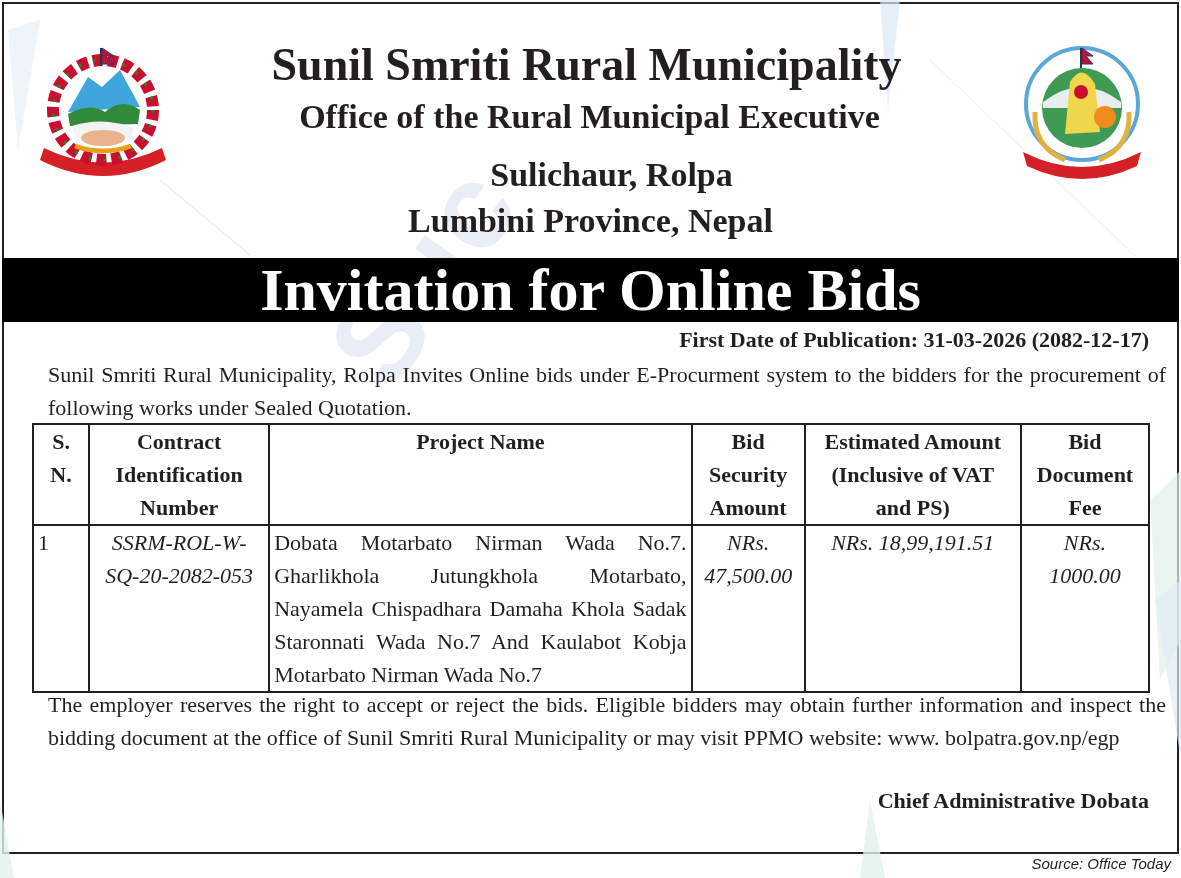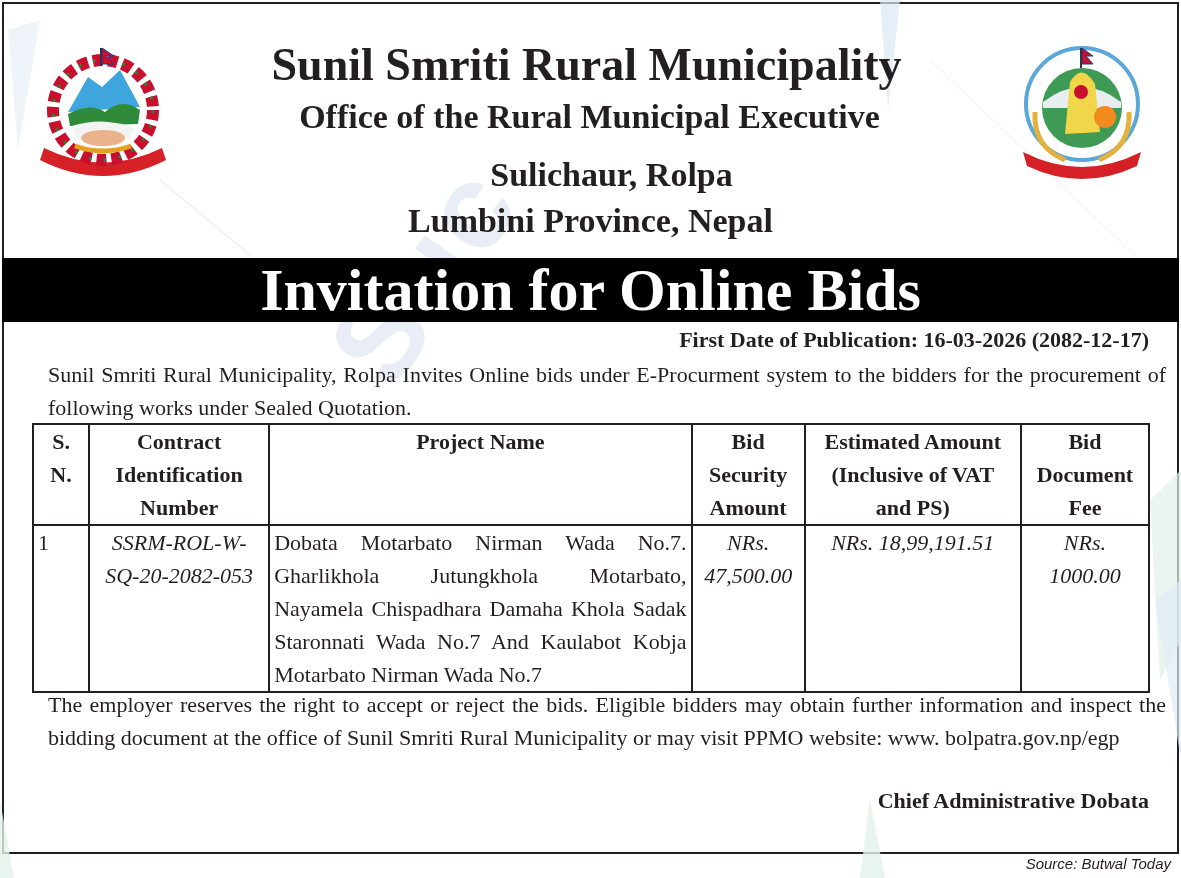--- a/index.html
+++ b/index.html
@@ -83,21 +83,21 @@
 
 <div class="h1 t1">Sunil Smriti Rural Municipality</div>
 <div class="h1 t2">Office of the Rural Municipal Executive</div>
 <div class="h1 t3">Sulichaur, Rolpa</div>
 <div class="h1 t4">Lumbini Province, Nepal</div>
 
 <div class="banner">
   <div class="banner-title">Invitation for Online Bids</div>
 </div>
 
-<div class="pubdate">First Date of Publication: 16-03-2026 (2082-12-17)</div>
+<div class="pubdate">First Date of Publication: 31-03-2026 (2082-12-17)</div>
 
 <div class="para intro">Sunil Smriti Rural Municipality, Rolpa Invites Online bids under E-Procurment system to the bidders for the procurement of following works under Sealed Quotation.</div>
 
 <table class="bids">
   <thead>
     <tr>
       <th class="c-sn">
         <div>S.</div>
         <div>N.</div>
       </th>
@@ -144,13 +144,13 @@
         <div>1000.00</div>
       </td>
     </tr>
   </tbody>
 </table>
 
 <div class="para footer-para">The employer reserves the right to accept or reject the bids. Eligible bidders may obtain further information and inspect the bidding document at the office of Sunil Smriti Rural Municipality or may visit PPMO website: www. bolpatra.gov.np/egp</div>
 
 <div class="signature">Chief Administrative Dobata</div>
 
-<div class="source">Source: Butwal Today</div>
+<div class="source">Source: Office Today</div>
 
 </body></html>

